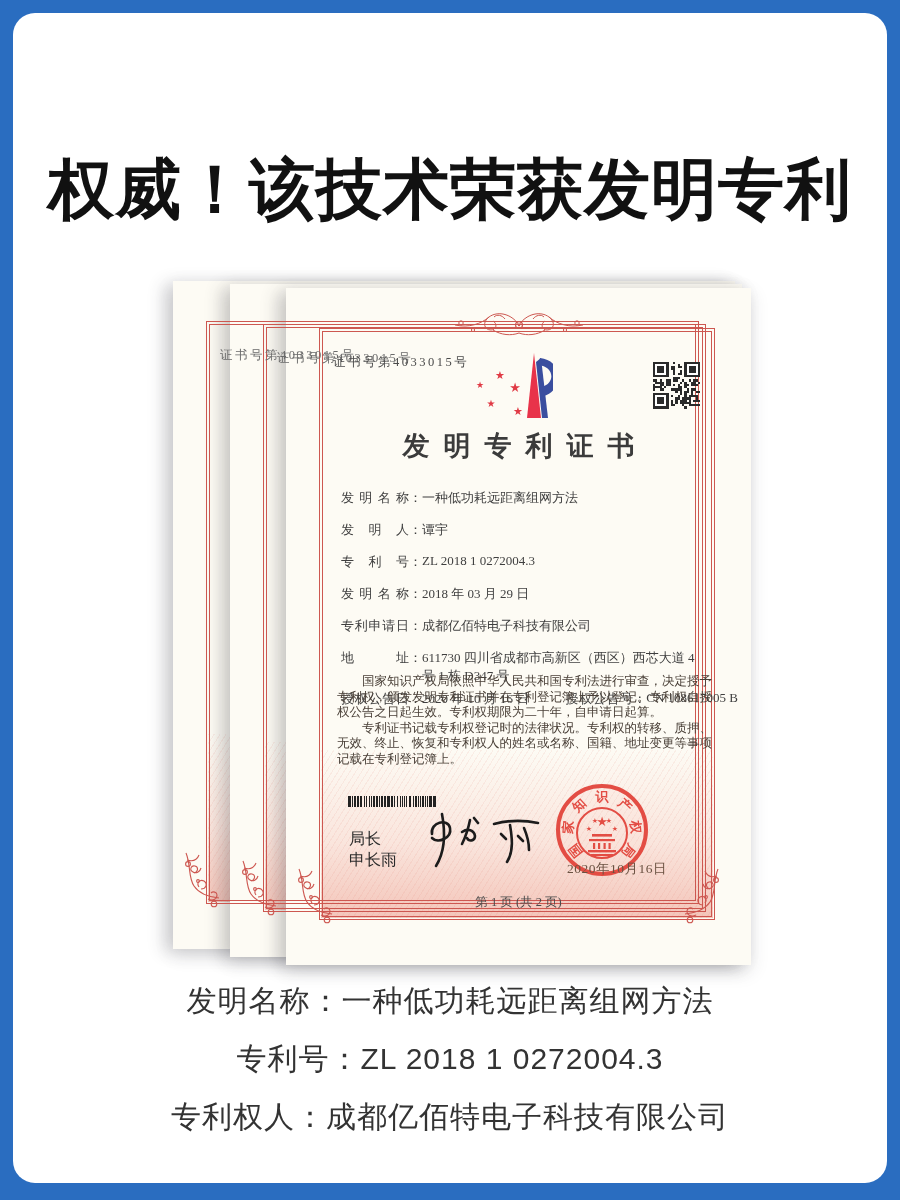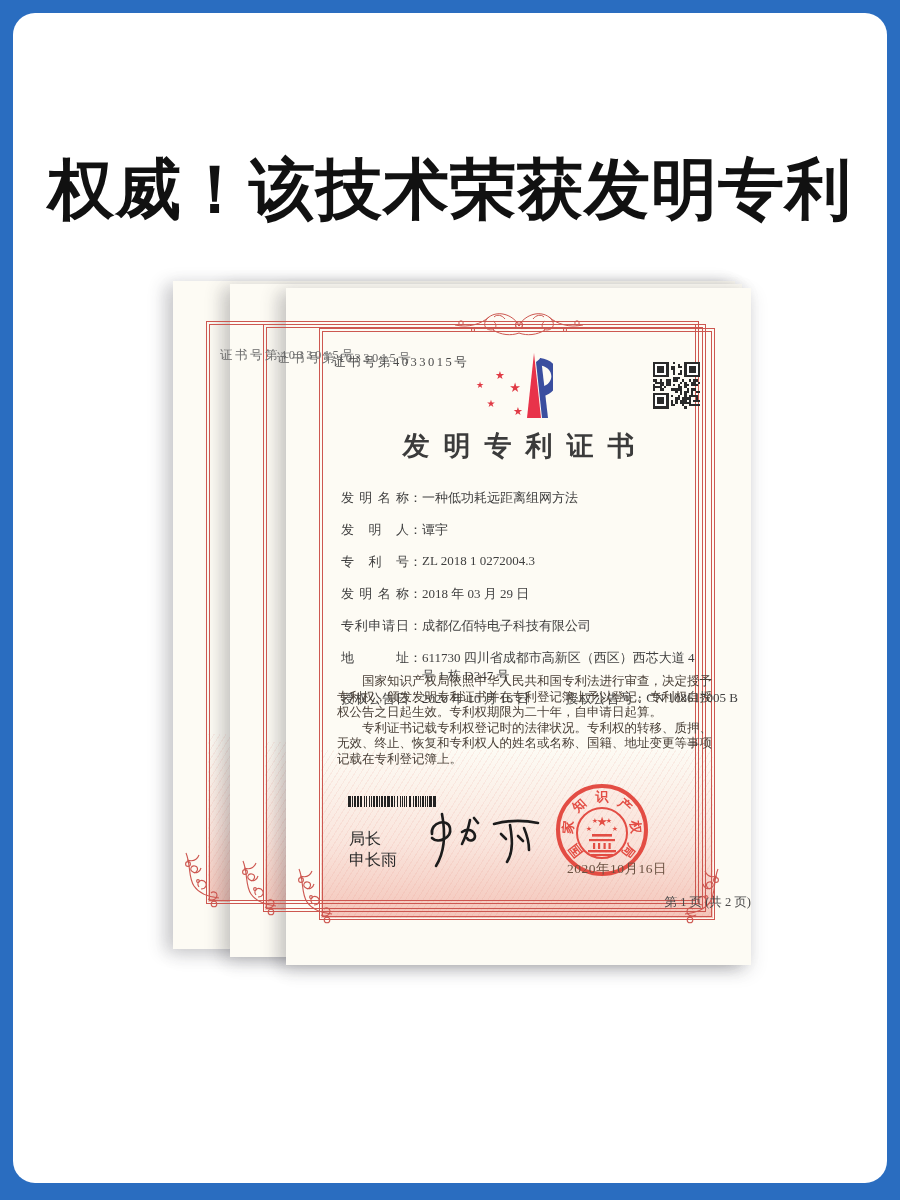--- a/index.html
+++ b/index.html
@@ -54,21 +54,21 @@
   .barcode{position:absolute;left:62px;top:508px;width:118px;height:11px;z-index:2;font-size:0;}
   .officer{position:absolute;left:63px;top:540px;z-index:2;font-size:16px;line-height:21px;color:#2a2a2a;}
   .signature{position:absolute;left:126px;top:516px;z-index:3;}
   .seal{position:absolute;left:268px;top:494px;width:96px;height:96px;z-index:3;opacity:.95;}
   .seal svg{position:absolute;left:0;top:0;color:var(--seal-red,#e2453c);}
   .ringtext{position:absolute;inset:0;}
   .seal-ch{position:absolute;left:50%;top:50%;font-size:13px;font-weight:700;
         color:var(--seal-red,#e2453c);font-family:"Liberation Sans",sans-serif;}
   .seal-date{position:absolute;left:281px;top:572px;z-index:4;font-size:13.5px;letter-spacing:.5px;
         color:#6b5242;font-family:"Liberation Serif",serif;}
-  .page-note{position:absolute;left:0;right:0;top:606px;z-index:2;text-align:right;
+  .page-note{position:absolute;left:0;right:0;top:606px;z-index:2;text-align:center;
         font-size:12.5px;color:#4a4a4a;font-family:"Liberation Serif",serif;}
   .back-note{position:absolute;left:0;right:0;top:638px;z-index:2;text-align:center;
         font-size:12px;color:#55493f;font-family:"Liberation Serif",serif;}
   
   .captions{position:absolute;left:0;right:0;top:968px;text-align:center;}
   .cap{font-size:30px;font-weight:500;letter-spacing:1px;color:var(--caption-color,#333);
         margin-bottom:19px;line-height:39px;white-space:nowrap;}
 </style>
 </head>
 <body>
@@ -385,15 +385,20 @@
               <span class="seal-ch" style="transform: translate(-50%, -50%) rotate(128deg) translate(0px, -33.5px);">局</span>
             </div>
         </div>
 
         <div class="seal-date">2020年10月16日</div>
 
         <div class="page-note">第 1 页 (共 2 页)</div>
       </div>
     </div>
 
+    <div class="captions">
+      <div class="cap">发明名称：一种低功耗远距离组网方法</div>
+      <div class="cap">专利号：ZL 2018 1 0272004.3</div>
+      <div class="cap">专利权人：成都亿佰特电子科技有限公司</div>
+    </div>
 
   </div>
 </div>
 
 </body></html>

